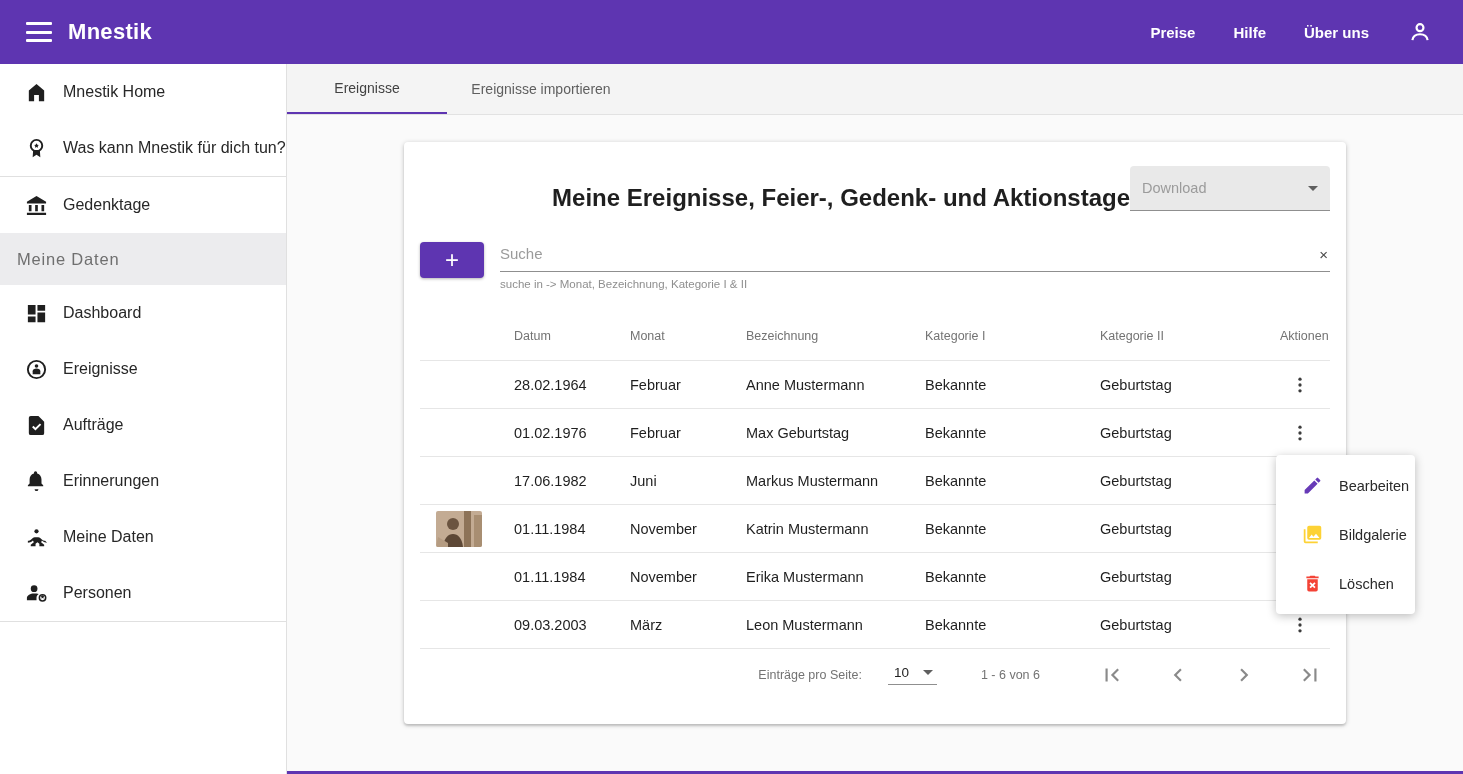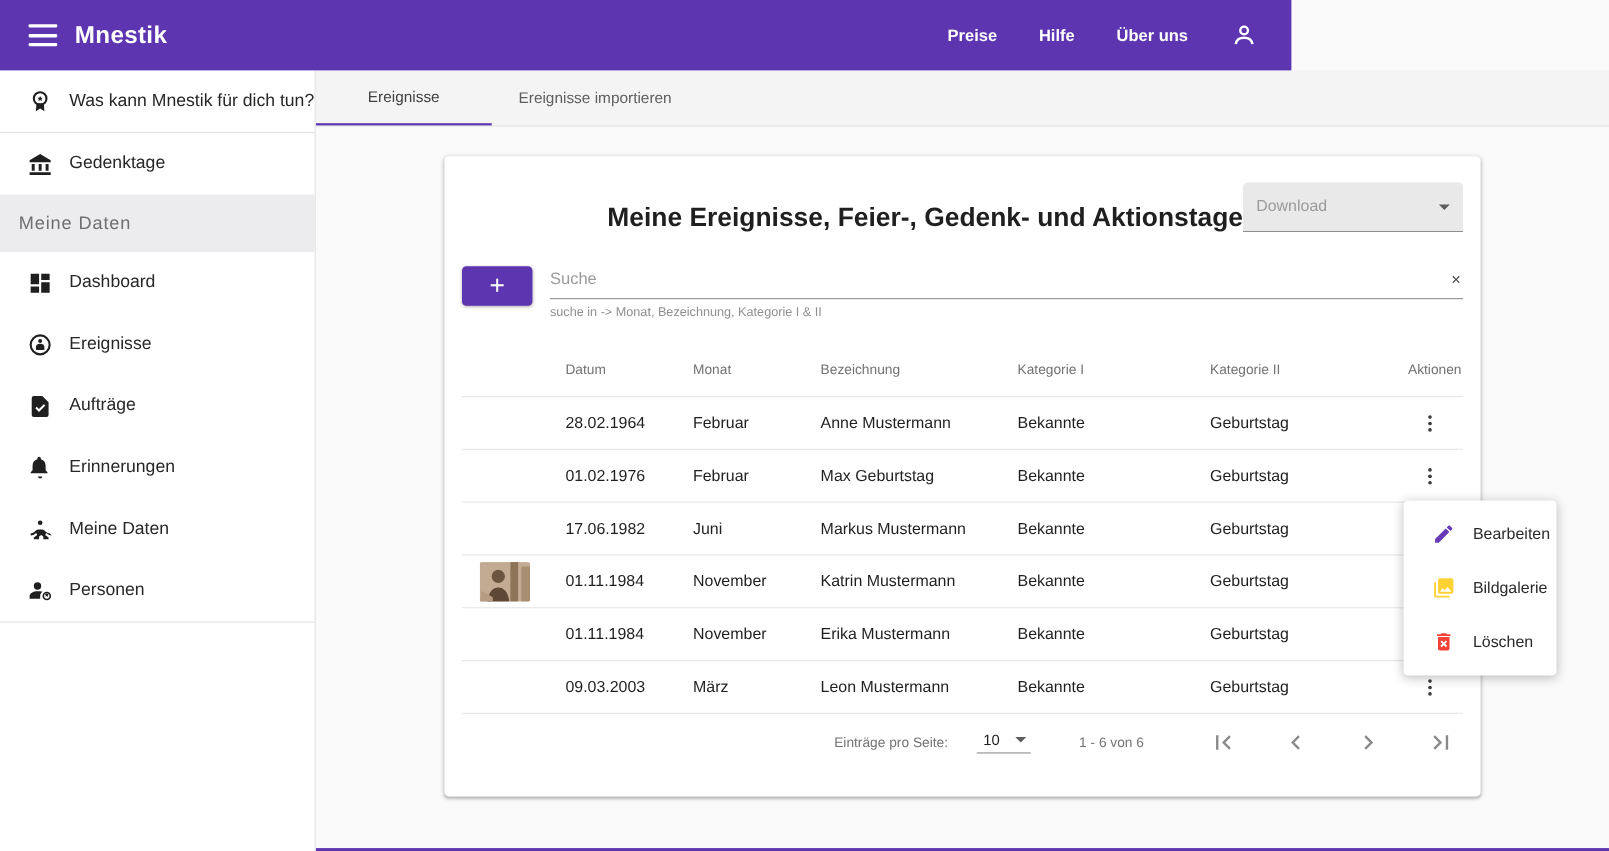--- a/index.html
+++ b/index.html
@@ -1,19 +1,19 @@
 <!DOCTYPE html>
 <html><head>
 <meta charset="utf-8">
 <style>
   * { margin:0; padding:0; box-sizing:border-box; }
   html,body { width:1463px; height:774px; overflow:hidden; font-family:"Liberation Sans", sans-serif; background:#fafafa; }
 
   
-  .appbar { position:absolute; top:0; left:0; width:1174px; height:64px; background:#5e35b1; display:flex; align-items:center; z-index:30; }
+  .appbar { position:absolute; top:0; left:0; width:1463px; height:64px; background:#5e35b1; display:flex; align-items:center; z-index:30; }
   .hamburger { width:26px; height:20px; margin-left:26px; display:flex; flex-direction:column; justify-content:space-between; cursor:pointer; }
   .hamburger span { display:block; height:3px; border-radius:1px; background:#fff; }
   .brand { color:#fff; font-size:22px; font-weight:bold; margin-left:16px; letter-spacing:.3px; }
   .appbar-right { margin-left:auto; display:flex; align-items:center; gap:38px; margin-right:30px; }
   .appbar-link { color:#fff; font-size:15px; font-weight:bold; cursor:pointer; }
   .person-icon { width:26px; height:26px; cursor:pointer; }
 
   
   .sidebar { position:absolute; top:64px; left:0; width:287px; height:710px; background:#fff; border-right:1px solid #e0e0e0; z-index:20; }
   .side-item { height:56px; display:flex; align-items:center; padding-left:25px; gap:15px; cursor:pointer; }
@@ -92,20 +92,26 @@
     <div class="appbar-link">Hilfe</div>
     <div class="appbar-link">Über uns</div>
     <svg class="person-icon" viewBox="0 0 24 24" fill="none" stroke="#fff" stroke-width="2">
       <circle cx="12" cy="8" r="3.2"></circle>
         <path d="M5 19.5c.5-3.6 3.4-5.4 7-5.4s6.5 1.8 7 5.4"></path>
     </svg>
   </div>
 </header>
 
 <nav class="sidebar">
+  <div class="side-item">
+    <svg viewBox="0 0 24 24" fill="#1f1f1f">
+        <path d="M12 3 4 10v11h5.5v-6.5h5V21H20V10z"></path>
+      </svg>
+    <span class="side-label">Mnestik Home</span>
+  </div>
   <div class="side-item">
     <svg viewBox="0 0 24 24" fill="none" stroke="#1f1f1f" stroke-width="2">
       <circle cx="12" cy="9" r="6"></circle>
         <path d="M8.5 13.5 8 21l4-2.6L16 21l-.5-7.5" fill="#1f1f1f" stroke="none"></path>
         <path d="M12 6.5l.8 1.6 1.7.2-1.2 1.2.3 1.7-1.6-.8-1.6.8.3-1.7-1.2-1.2 1.7-.2z" fill="#1f1f1f" stroke="none"></path>
     </svg>
     <span class="side-label">Was kann Mnestik für dich tun?</span>
   </div>
   <div class="side-divider"></div>
   <div class="side-item">

